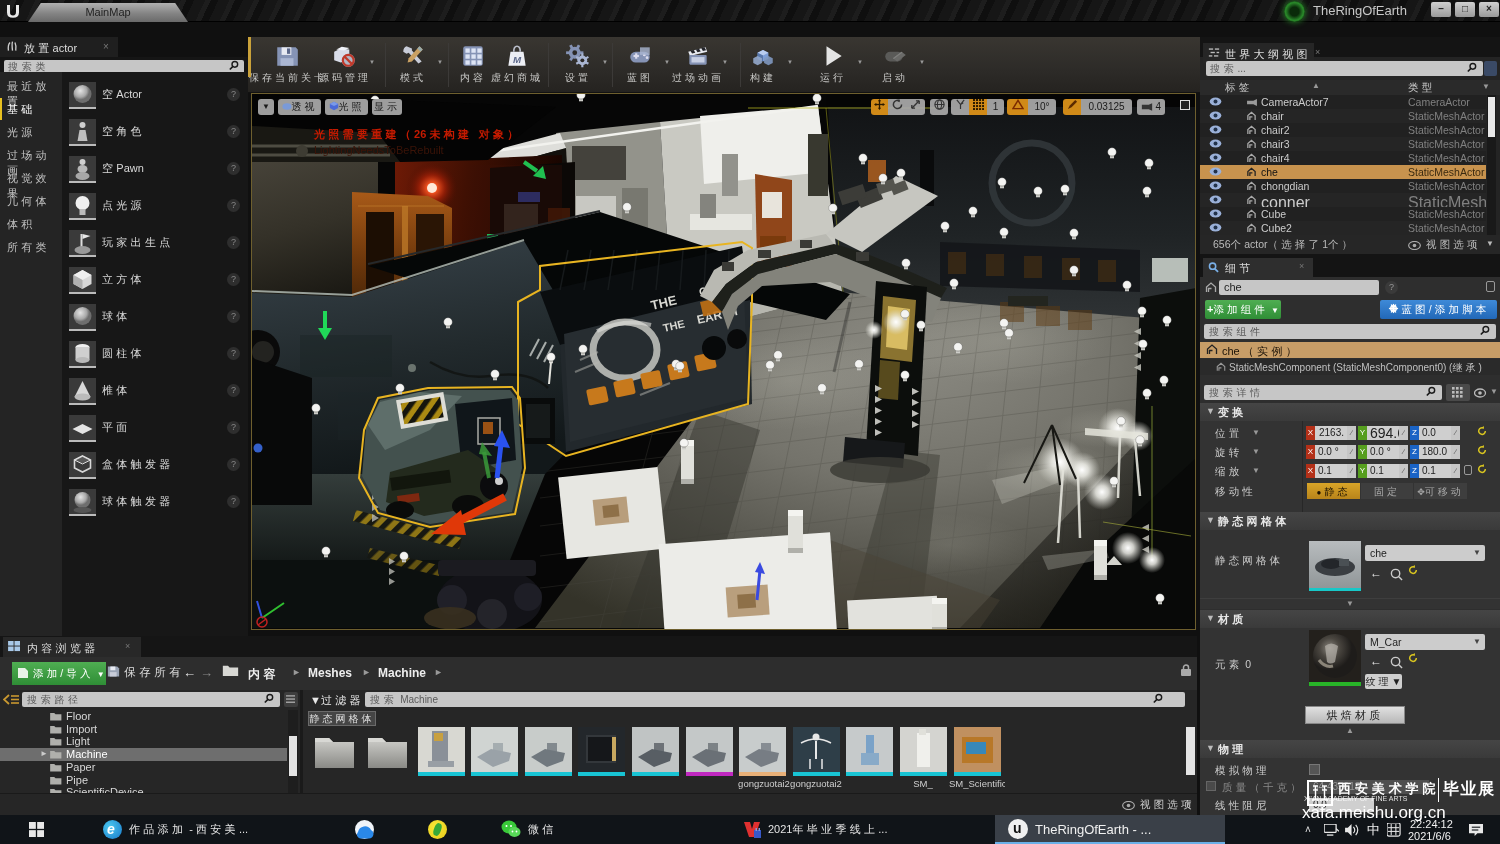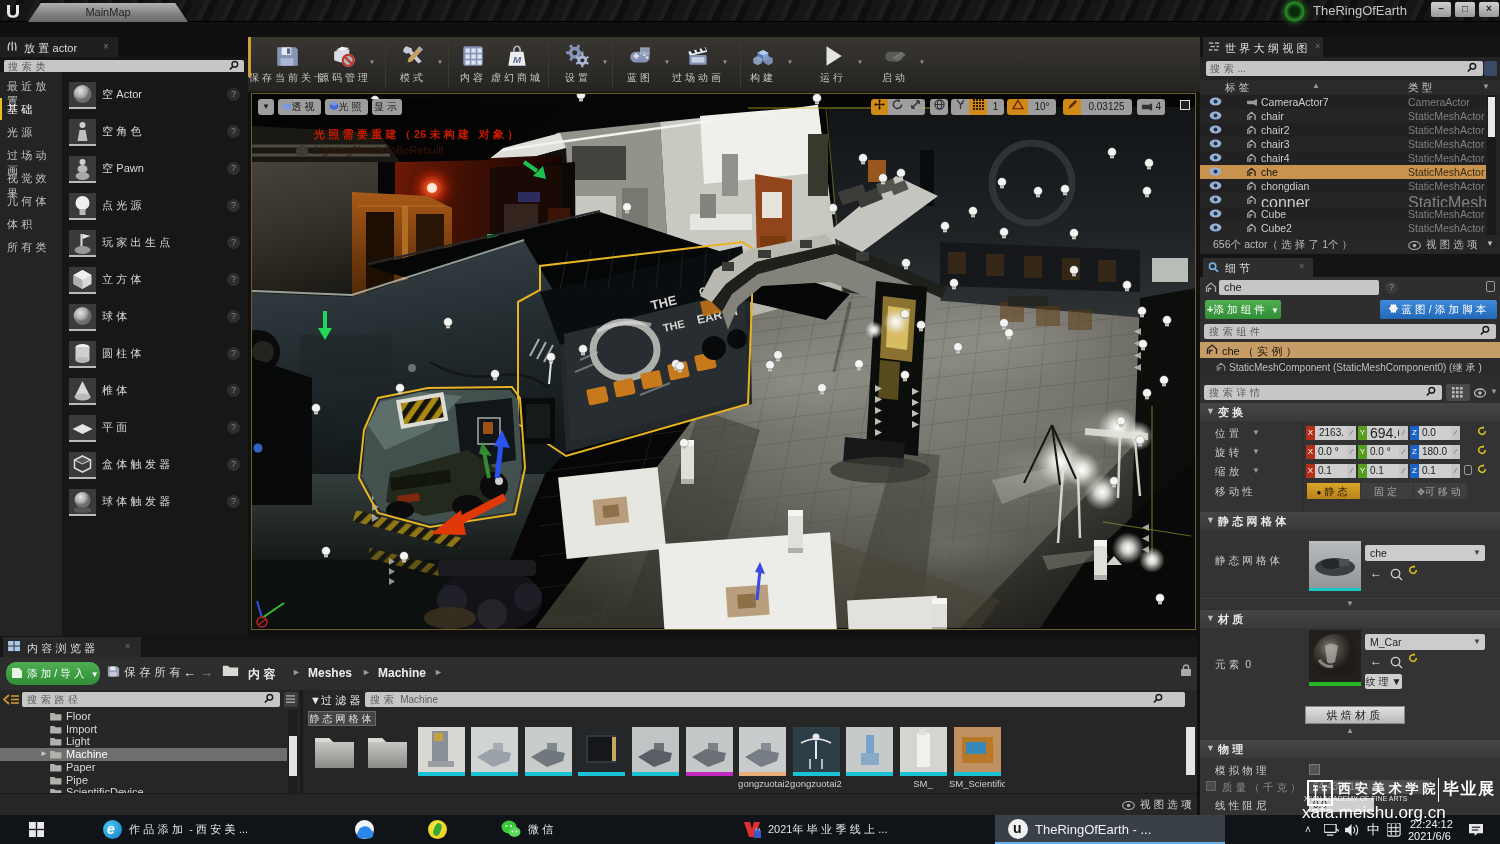--- a/index.html
+++ b/index.html
@@ -828,21 +828,21 @@
 <div class="vpbtn" style="left:829px;width:51px;border-radius:0 3px 3px 0">0.03125</div>
 <div class="vpbtn" style="left:885px;width:28px"><svg width="12" height="8" viewBox="0 0 14 9" style="vertical-align:-1px">
           <path d="M1 2 h8 l4 -2 v9 l-4 -2 h-8 z" fill="#333"></path>
         </svg> 4</div>
 <div class="ab" style="left:928px;top:6px;width:10px;height:10px;border:1.5px solid #ddd;background:#222"></div>
 </div>
 
 <div class="ab" id="rightpanel">
 <div class="ab" style="left:0;top:0;width:300px;height:217px;background:#242424">
 <div class="ab" style="left:0;top:0;width:300px;height:20px;background:#141414"></div>
-<div class="ab" style="left:3px;top:0;width:120px;height:20px;background:#262626;color:#ddd;font-size:11px">
+<div class="ab" style="left:3px;top:6px;width:111px;height:20px;background:#262626;color:#ddd;font-size:11px">
           <svg width="12" height="11" viewBox="0 0 14 12" style="position:absolute;left:5px;top:4px">
             <g stroke="#bbb" stroke-width="1.6">
               <line x1="1" y1="2" x2="6" y2="2"></line>
               <line x1="8" y1="2" x2="13" y2="2"></line>
               <line x1="3" y1="6" x2="8" y2="6"></line>
               <line x1="10" y1="6" x2="13" y2="6"></line>
               <line x1="1" y1="10" x2="5" y2="10"></line>
               <line x1="7" y1="10" x2="12" y2="10"></line>
             </g>
           </svg>
@@ -1193,21 +1193,21 @@
             <rect x="0" y="0" width="6" height="5"></rect>
             <rect x="7" y="0" width="6" height="5"></rect>
             <rect x="0" y="6" width="6" height="5"></rect>
             <rect x="7" y="6" width="6" height="5"></rect>
           </g>
         </svg>
         <span class="ab zh2" style="left:24px;top:4px">内容浏览器</span>
         <span class="ab" style="left:122px;top:4px;color:#777;font-size:9px">×</span>
       </div>
 <div class="ab" style="left:0;top:21px;width:1197px;height:33px;background:#2d2d2d"></div>
-<div class="ab" style="left:6px;top:26px;width:94px;height:23px;background:linear-gradient(#4fae52,#2f8e36);border-radius:10px;color:#fff;font-size:11px;line-height:23px">
+<div class="ab" style="left:12px;top:26px;width:94px;height:23px;background:linear-gradient(#4fae52,#2f8e36);border-radius:0;color:#fff;font-size:11px;line-height:23px">
         <svg width="12" height="12" viewBox="0 0 12 12" style="position:absolute;left:5px;top:5px">
           <path d="M1 1 h7 l3 3 v7 h-10z" fill="#e8f4e8"></path>
         </svg>
         <span class="ab" style="left:21px;top:0"><span class="zh2" style="font-size:10.5px">添加/导入</span> <span style="font-size:8px">▼</span></span>
       </div>
 <div class="ab" style="left:106px;top:28px;color:#ddd;font-size:12px"><svg width="15" height="15" viewBox="0 0 24 24" style="vertical-align:-3px">
           <path d="M3 4 h15 l3 3 v13 h-18z" fill="#9aa4b5"></path>
           <rect x="7" y="4" width="8" height="6" fill="#e8eaf2"></rect>
           <rect x="6" y="13" width="11" height="7" fill="#c8ccd8"></rect>
         </svg> <span class="zh2" style="font-size:11.5px">保存所有</span></div>

